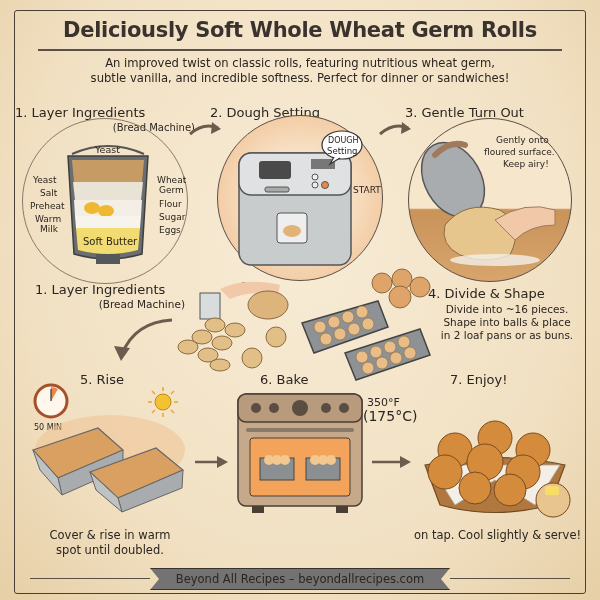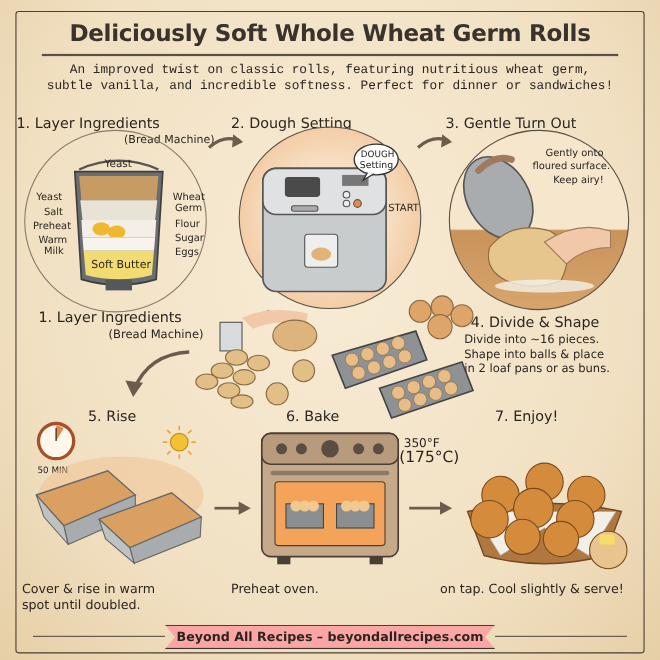--- a/index.html
+++ b/index.html
@@ -14,36 +14,36 @@
     position: absolute; left: 14px; top: 10px; width: 572px; height: 584px;
     border: 1.5px solid #4a3f35; border-radius: 3px;
   }
   .title {
     position: absolute; top: 18px; left: 0; width: 600px; text-align: center;
     font-size: 21px; font-weight: bold; color: #3a332d; letter-spacing: -0.3px;
   }
   .title-rule { position: absolute; top: 49px; left: 38px; width: 524px; height: 1.5px; background: #5b5047; }
   .subtitle {
     position: absolute; top: 56px; left: 0; width: 600px; text-align: center;
-    font-size: 11.6px; line-height: 15px; color: #2b2520; font-family: Liberation Mono, monospace;
+    font-size: 11.6px; line-height: 15px; color: #2b2520;
   }
   .step-title { position: absolute; font-size: 13px; color: #2b2520; white-space: nowrap; }
   .step-sub { position: absolute; text-align: right; font-size: 10px; color: #2b2520; white-space: nowrap; }
-  .caption { position: absolute; font-size: 11px; line-height: 14px; color: #2b2520; }
+  .caption { position: absolute; text-align: center; font-size: 11px; line-height: 14px; color: #2b2520; }
   .circle {
     position: absolute; border-radius: 50%; border: 1.3px solid #5b5047; overflow: hidden;
   }
   .lbl { position: absolute; font-size: 9px; color: #2b2520; line-height: 10px; white-space: nowrap; }
   svg { position: absolute; overflow: visible; }
   .footer-banner {
     position: absolute; top: 568px; left: 150px; width: 300px; height: 22px;
-    border: 1.3px solid #3a332d; background: #fca5a5;
+    border: 1.3px solid #3a332d; background: #737373;
     clip-path: polygon(0 0, 100% 0, 97% 50%, 100% 100%, 0 100%, 3% 50%);
     display: flex; align-items: center; justify-content: center;
-    font-size: 11.5px; font-weight: bold; color: #2b2520;
+    font-size: 11.5px; font-weight: normal; color: #2b2520;
   }
   .footer-rule { position: absolute; top: 578px; height: 1.2px; background: #5b5047; }
 </style>
 </head>
 <body>
 
 <div class="frame"></div>
 
 <div class="title">Deliciously Soft Whole Wheat Germ Rolls</div>
 <div class="title-rule"></div>
@@ -251,21 +251,20 @@
         <circle cx="79" cy="68" r="5"></circle>
         <circle cx="87" cy="68" r="5"></circle>
         <circle cx="95" cy="68" r="5"></circle>
       </g>
     <rect x="16" y="114" width="12" height="7" fill="#4a3f35"></rect>
       <rect x="100" y="114" width="12" height="7" fill="#4a3f35"></rect>
   </svg>
   <div class="lbl" style="left:367px;top:397px;font-size:11px;line-height:12px;">350°F</div>
   <div class="lbl" style="left:363px;top:410px;font-size:14px;line-height:12px;">(175°C)</div>
   <div class="caption" style="left:210px;top:528px;width:180px;font-size:11.5px;line-height:15px;">
-    <div>Preheat oven.</div>
   </div>
 </div>
 
 <svg style="left:372px;top:455px;" width="40" height="14" viewBox="0 0 40 14">
   <line x1="0" y1="7" x2="32" y2="7" stroke="#6d5c4d" stroke-width="2.5"></line>
   <path d="M28 1 L39 7 L28 13 Z" fill="#6d5c4d"></path>
 </svg>
 
 <div>
   <div class="step-title" style="left:450px;top:372px;width:90px;">7. Enjoy!</div>

